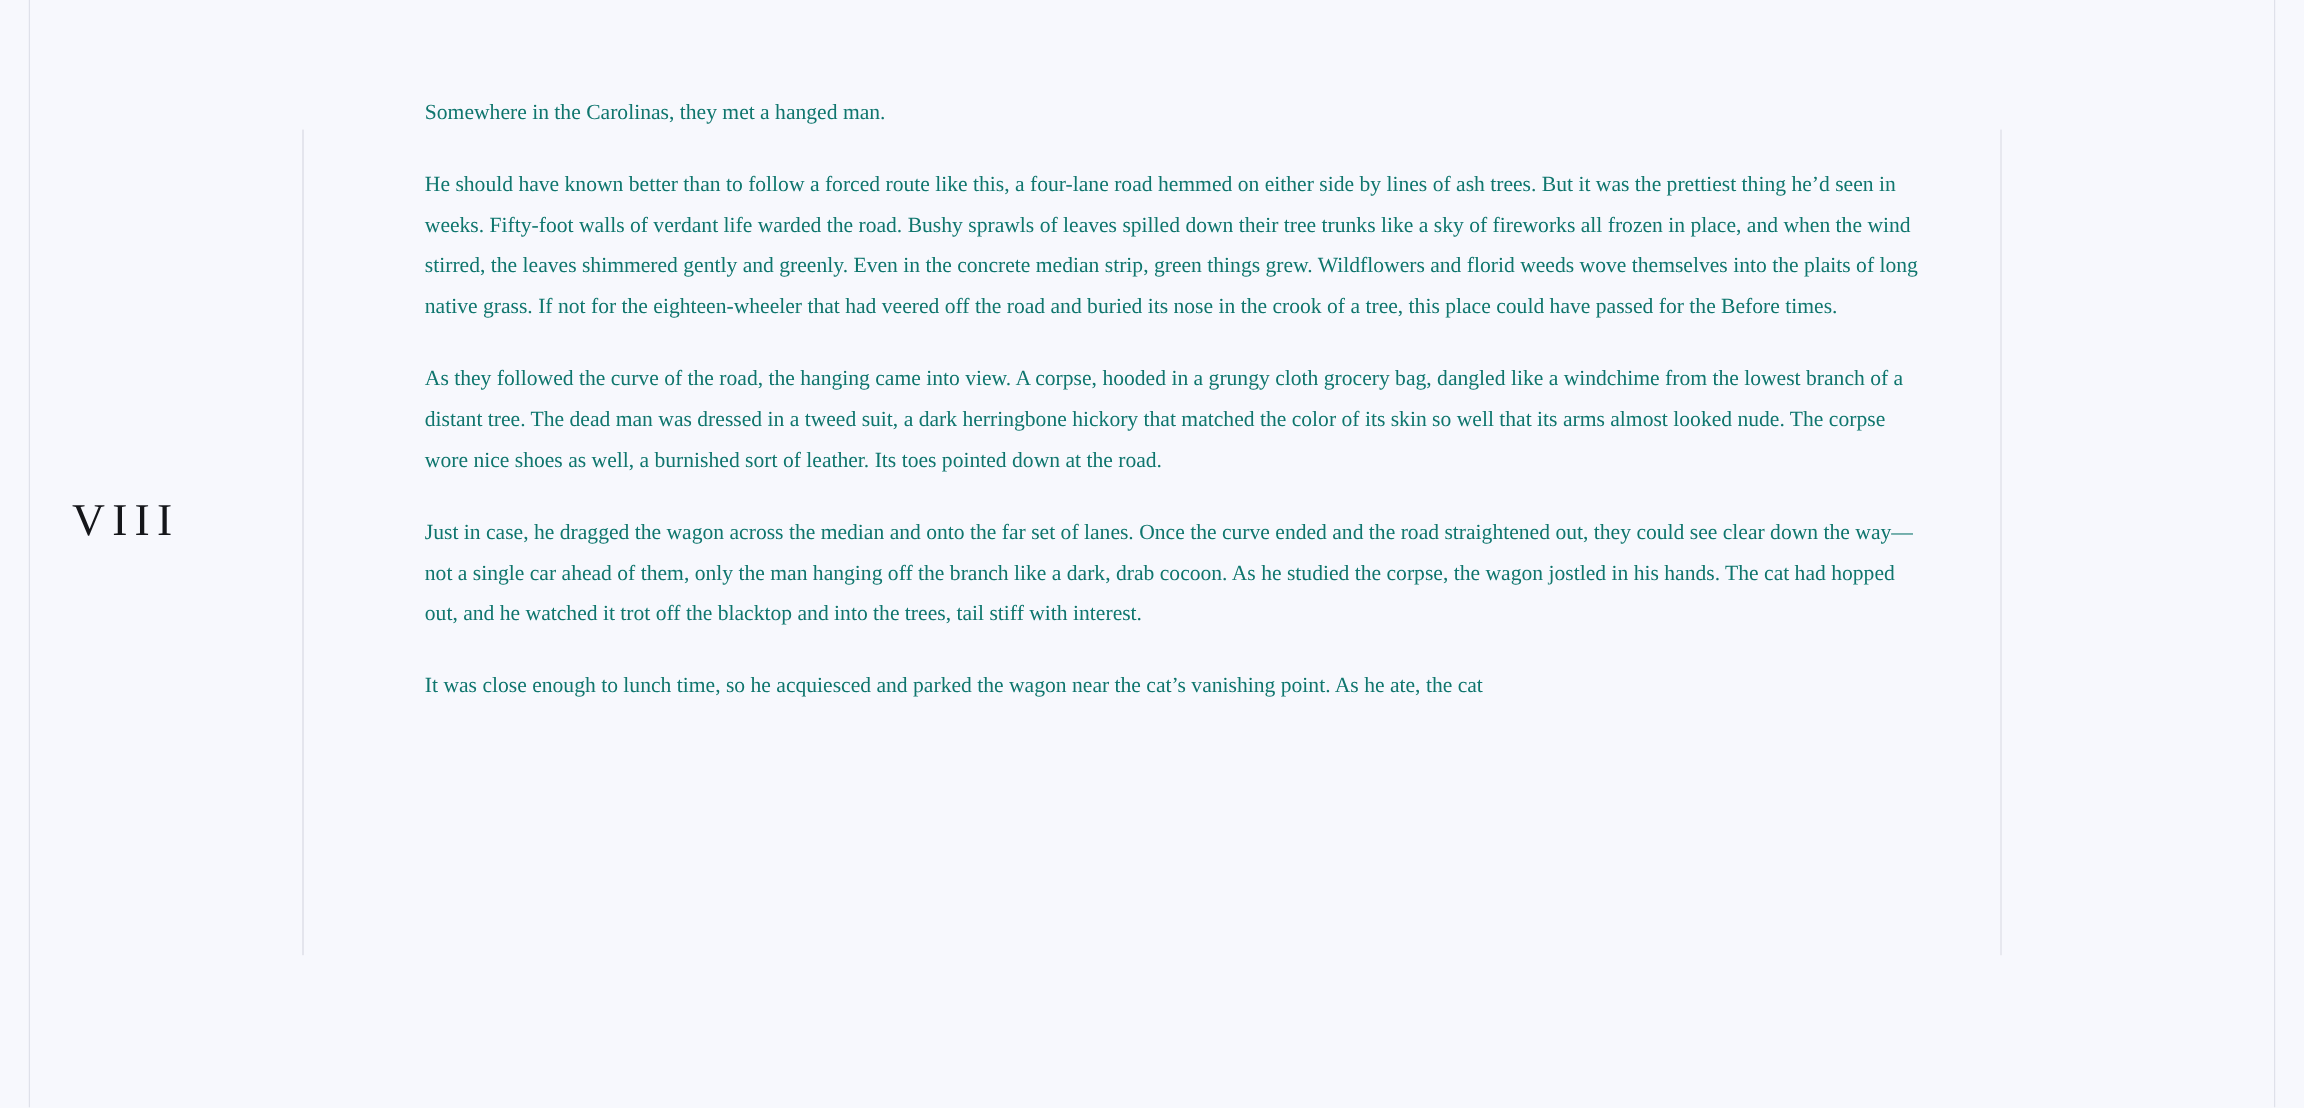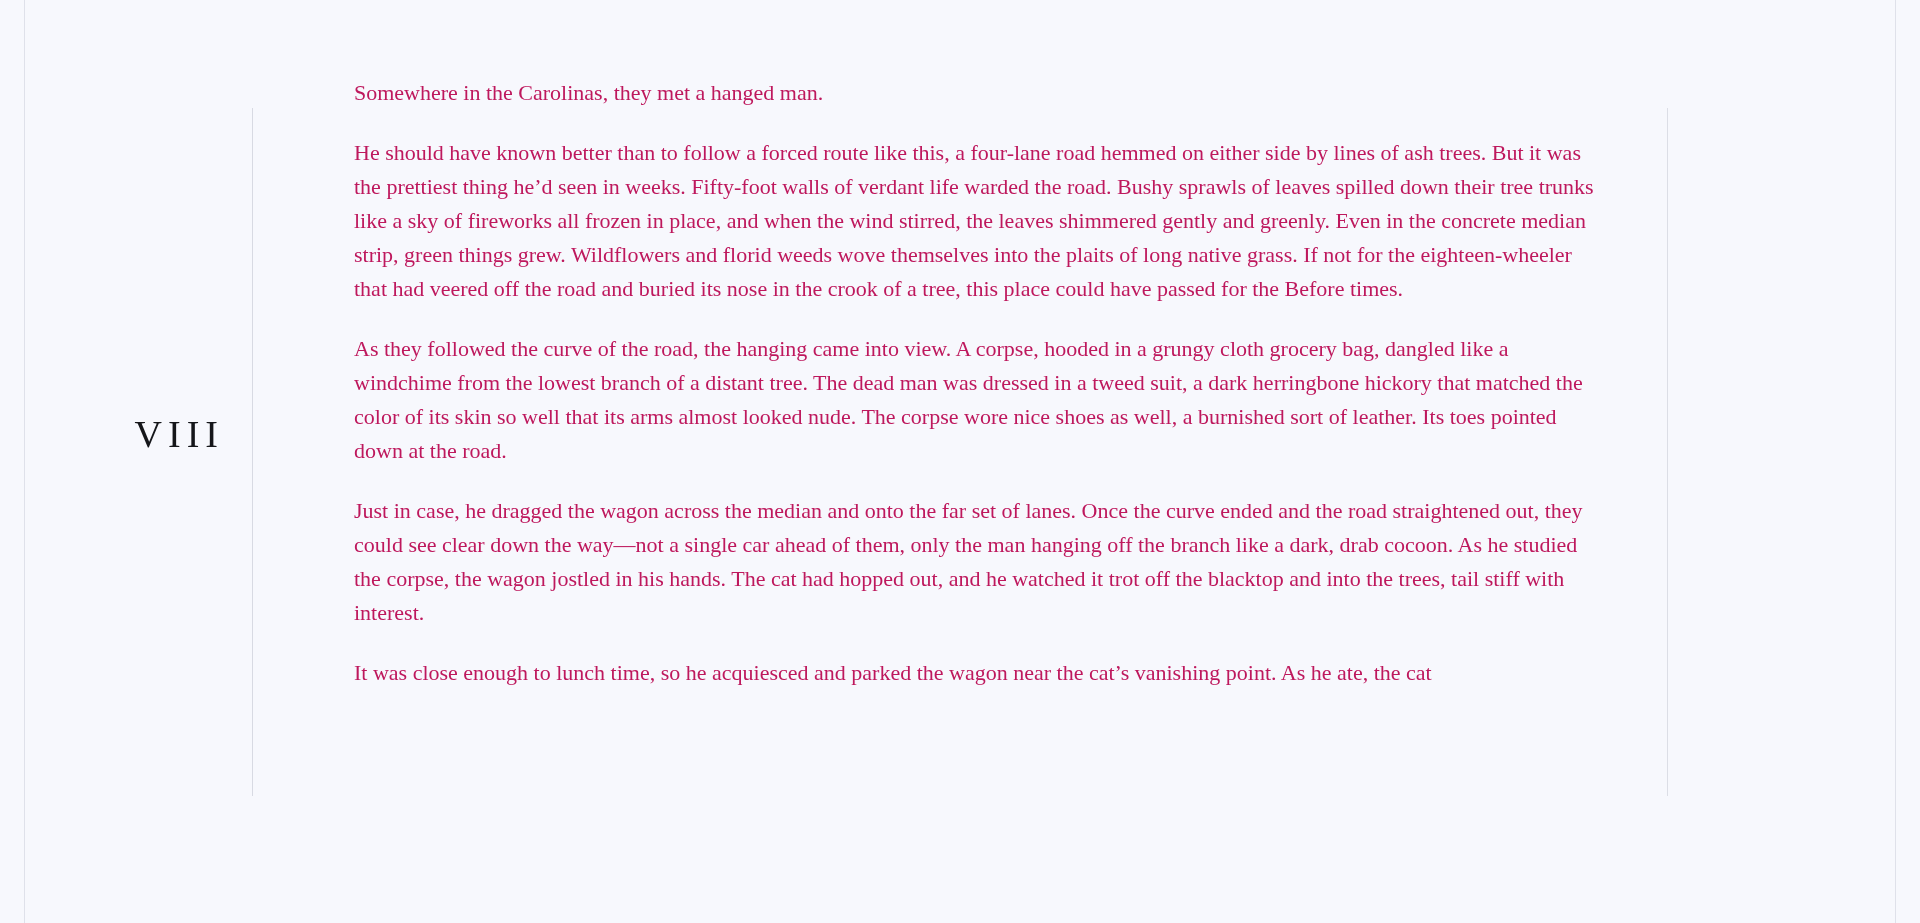--- a/index.html
+++ b/index.html
@@ -43,42 +43,42 @@
     position: absolute;
     left: 1667px;
     top: 108px;
     width: 1px;
     height: 688px;
     background: #dcdee6;
   }
 
   .chapter-number {
     position: absolute;
-    left: 44px;
+    left: 60px;
     top: 415px;
     width: 180px;
-    text-align: right;
+    text-align: left;
     font-family: "Liberation Serif", serif;
     font-size: 38px;
     letter-spacing: 6px;
     color: #15161a;
     line-height: 1;
   }
 
   .text-column {
     position: absolute;
     left: 354px;
     top: 76px;
     width: 1245px;
   }
   .text-column p {
     margin: 0 0 26px 0;
-    font-size: 22px;
+    font-size: 18px;
     line-height: 34px;
-    color: #be185d;
+    color: #0f766e;
     text-align: left;
     font-family: "Liberation Serif", serif;
   }
   .text-column p:last-child { margin-bottom: 16px; }
 </style>
 </head>
 <body>
 
 <div class="page">
 

